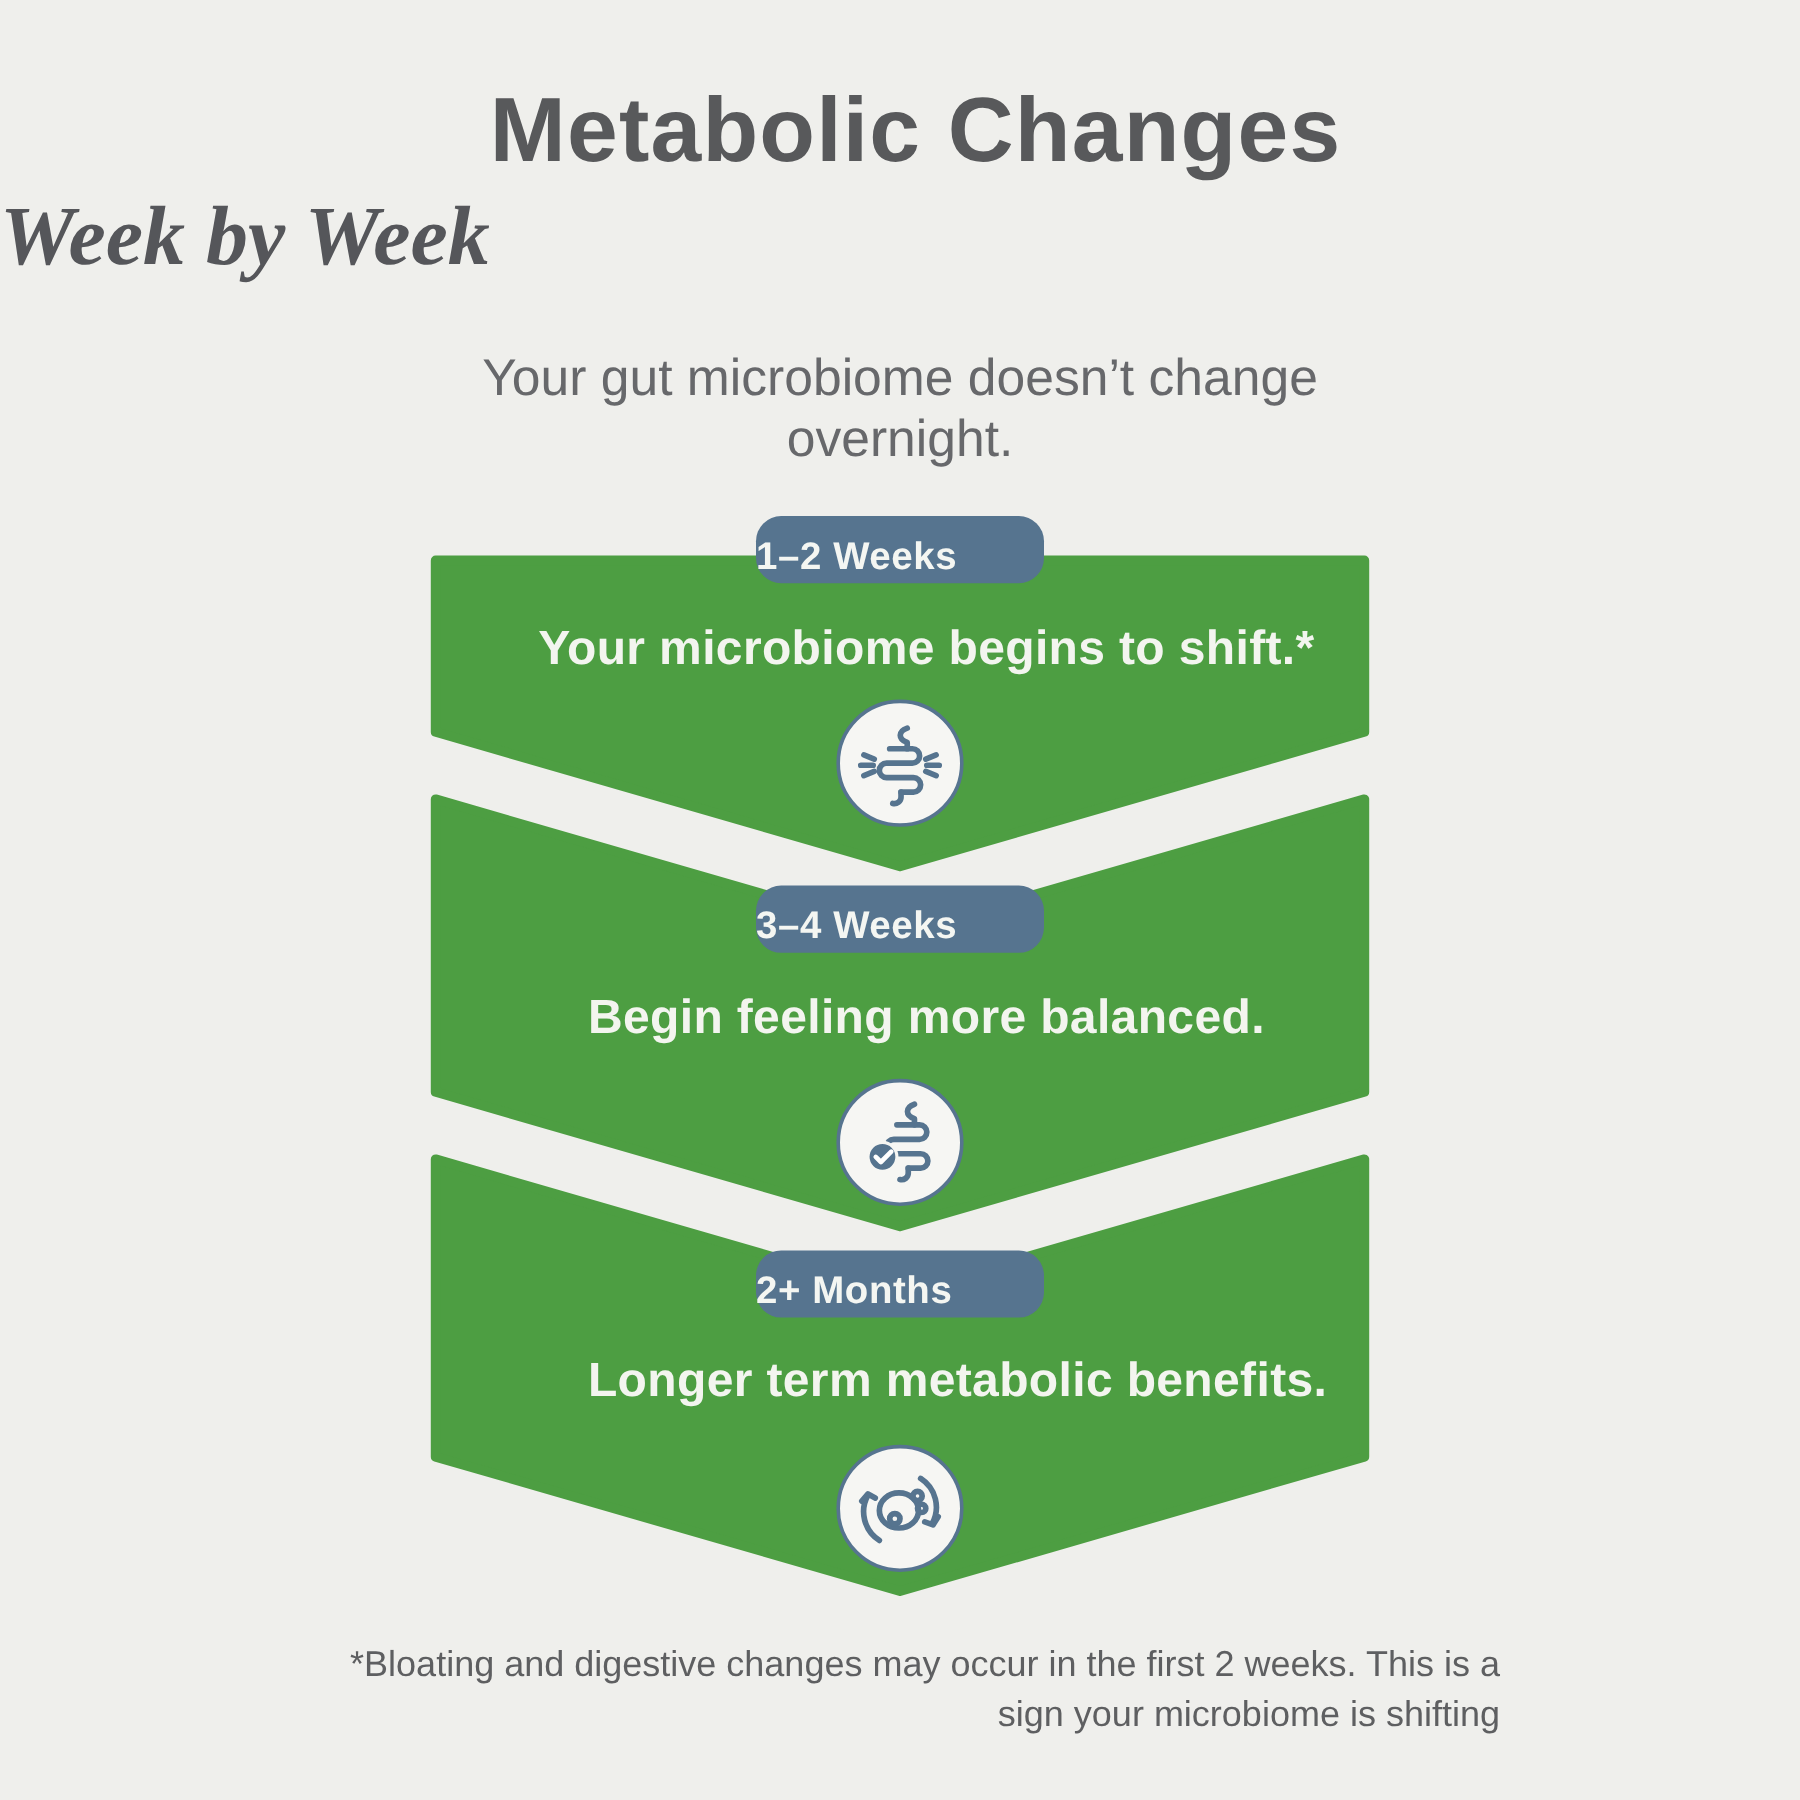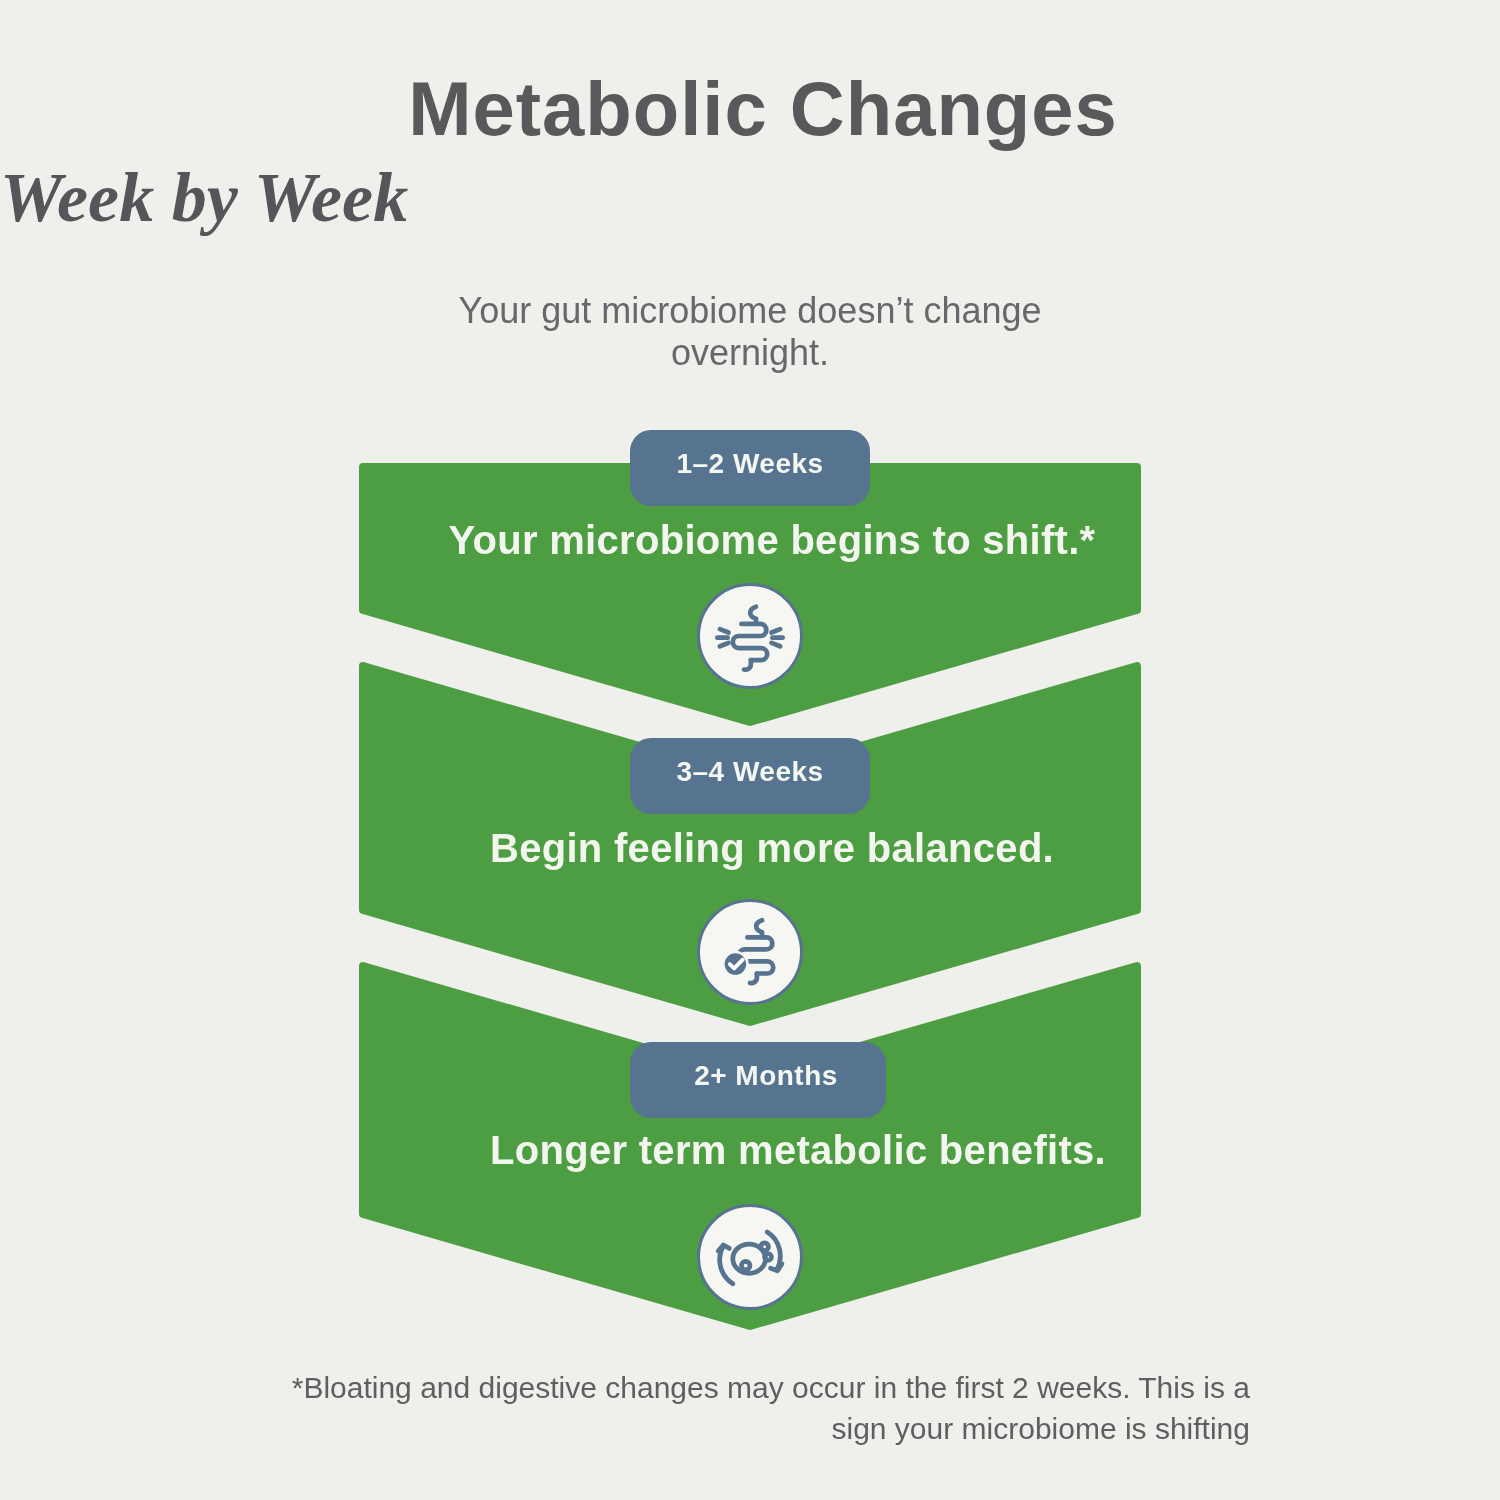--- a/index.html
+++ b/index.html
@@ -30,43 +30,43 @@
   .page-title-italic{
     position:absolute;top:158px;left:0;width:100%;
     margin:0;text-align:left;
     font-family:"Liberation Serif", serif;
     font-style:italic;font-weight:600;
     font-size:70px;color:#55565a;
   }
   .description{
     position:absolute;top:290px;left:0;width:100%;
     text-align:center;
-    font-size:36px;line-height:1.18;
+    font-size:43px;line-height:1.18;
     color:var(--subtitle);
   }
   .description .line{white-space:nowrap;}
   .chevrons{position:absolute;left:0;top:0;width:1500px;height:1500px;}
   .chevrons polygon{
     fill:var(--green);
     stroke:var(--green);
     stroke-width:8;
     stroke-linejoin:round;
   }
   .badge{
-    position:absolute;left:630px;width:240px;height:76px;
+    position:absolute;left:630px;width:240px;height:56px;
     background:var(--slate);
     border-radius:21px;
     color:#f4f6f2;
-    font-size:28px;font-weight:700;letter-spacing:.5px;
-    text-align:center;line-height:67px;
+    font-size:32px;font-weight:700;letter-spacing:.5px;
+    line-height:67px;
     white-space:nowrap;
   }
   .badge.b1{top:430px;}
   .badge.b2{top:738px;}
-  .badge.b3{top:1042px;padding-left:16px;}
+  .badge.b3{top:1042px;}
   .band-text{
     position:absolute;left:0;width:100%;
     text-align:center;
     font-size:40px;font-weight:700;letter-spacing:.3px;
     color:var(--band-text);
     white-space:nowrap;
     padding-left:22px;
   }
   .band-text.t1{top:518px;}
   .band-text.t2{top:826px;}

